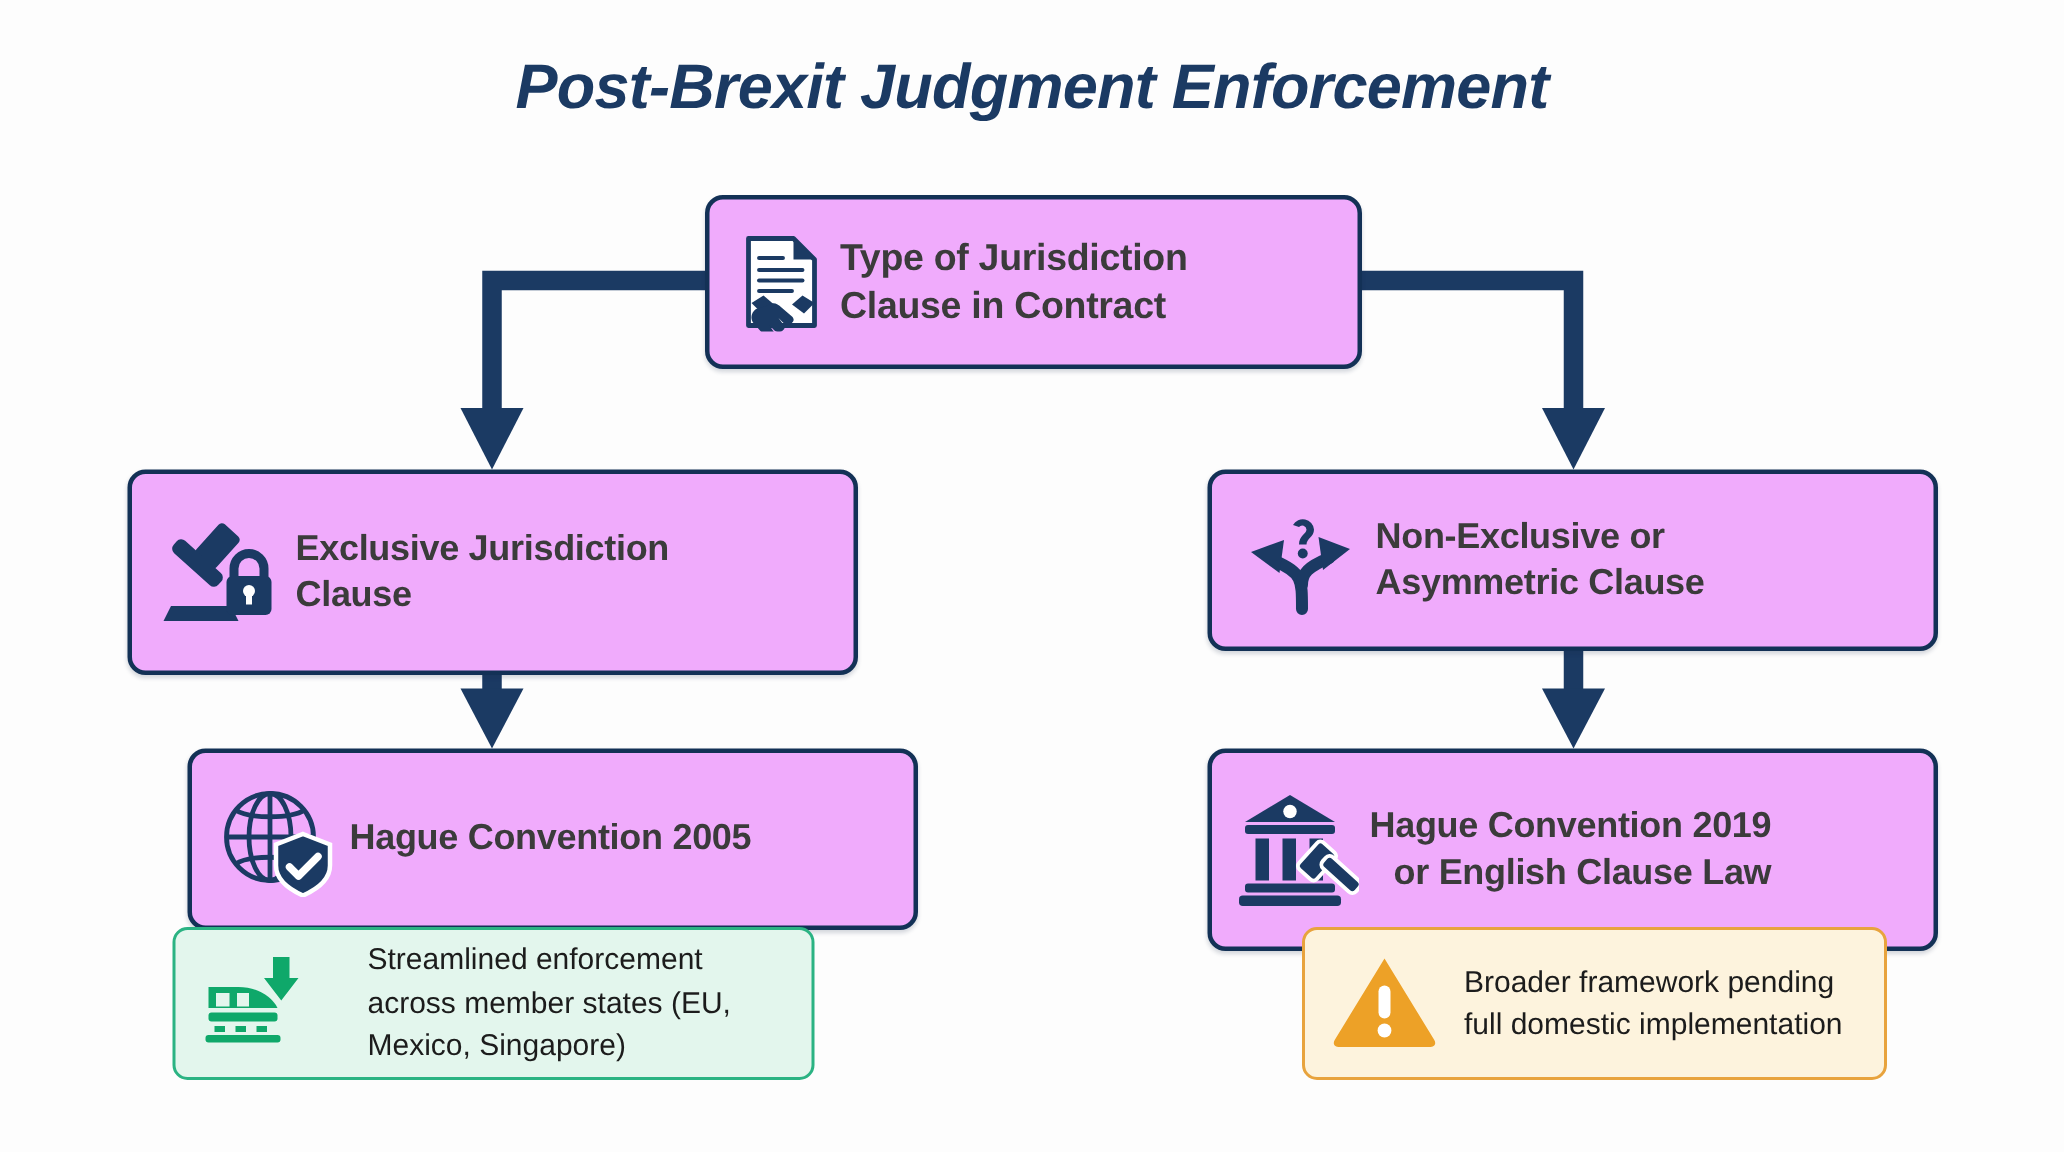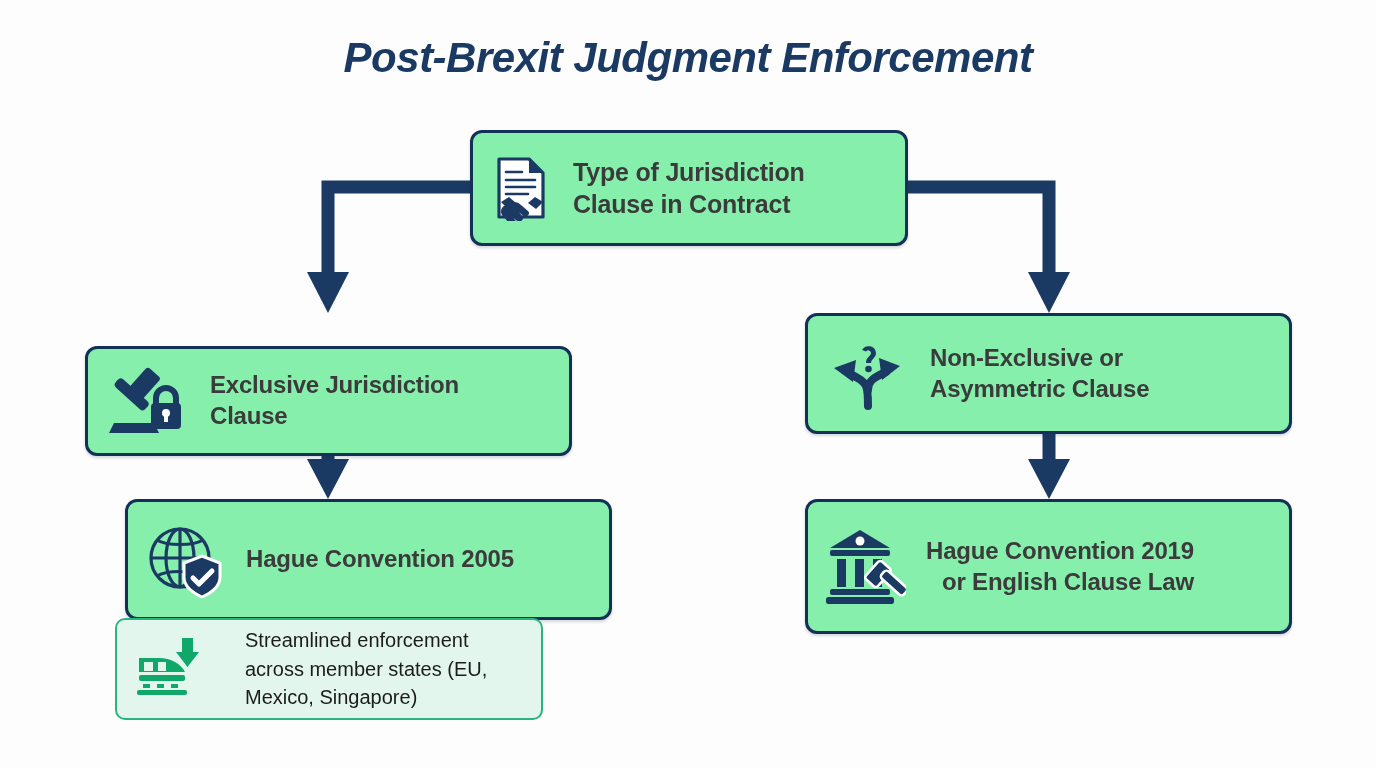--- a/index.html
+++ b/index.html
@@ -30,26 +30,26 @@
     font-weight: bold;
     letter-spacing: -0.5px;
     color: #1b3a63;
     white-space: nowrap;
     font-style: italic;
   }
 
   
   .node {
     position: absolute;
-    background: #86efac;
+    background: #f0abfc;
     border: 3px solid #133156;
     border-radius: 12px;
     display: flex;
     align-items: center;
-    gap: 20px;
+    gap: 7px;
     padding: 0 18px;
     box-shadow: 0 2px 3px rgba(20,40,70,0.18);
     z-index: 3;
   }
 
   .node .icon {
     flex: 0 0 auto;
     display: flex;
     align-items: center;
     justify-content: center;
@@ -58,21 +58,21 @@
   .node .label {
     font-size: 24px;
     font-weight: bold;
     color: #3b3b3b;
     line-height: 1.28;
     letter-spacing: -0.2px;
   }
 
   #node-root   { left: 470px; top: 130px;  width: 438px; height: 116px; }
   #node-root .label { font-size: 25px; }
-  #node-excl   { left: 85px;  top: 313px;  width: 487px; height: 110px; margin-top: 33px; }
+  #node-excl   { left: 85px;  top: 313px;  width: 487px; height: 137px; }
   #node-nonexcl{ left: 805px; top: 313px;  width: 487px; height: 121px; }
   #node-h2005  { left: 85px;  top: 499px;  width: 487px; height: 121px; margin-left: 40px; }
   #node-h2019  { left: 805px; top: 499px;  width: 487px; height: 135px; text-align: right; }
 
   
   .callout {
     position: absolute;
     display: flex;
     align-items: center;
     gap: 18px;
@@ -259,14 +259,24 @@
           <rect x="36" y="48" width="7" height="4"></rect>
           <rect x="2" y="54" width="50" height="5" rx="2"></rect>
         </g>
         <rect x="9" y="26" width="9" height="9" fill="#e3f6ed"></rect>
         <rect x="23" y="26" width="8" height="9" fill="#e3f6ed"></rect>
       </svg>
     </span>
     <span class="ctext">Streamlined enforcement across member states (EU, Mexico, Singapore)</span>
   </div>
 
+  <div class="callout" id="callout-orange">
+    <span class="icon">
+      <svg width="70" height="64" viewBox="0 0 70 64">
+        <path d="M35 4 L68 58 c2 3 0 5 -3 5 H5 c-3 0 -5 -2 -3 -5 Z" fill="#eda127"></path>
+        <rect x="31" y="22" width="8" height="22" rx="4" fill="#fff"></rect>
+        <circle cx="35" cy="52" r="4.6" fill="#fff"></circle>
+      </svg>
+    </span>
+    <span class="ctext">Broader framework pending full domestic implementation</span>
+  </div>
 
 </div>
 
 </body></html>

